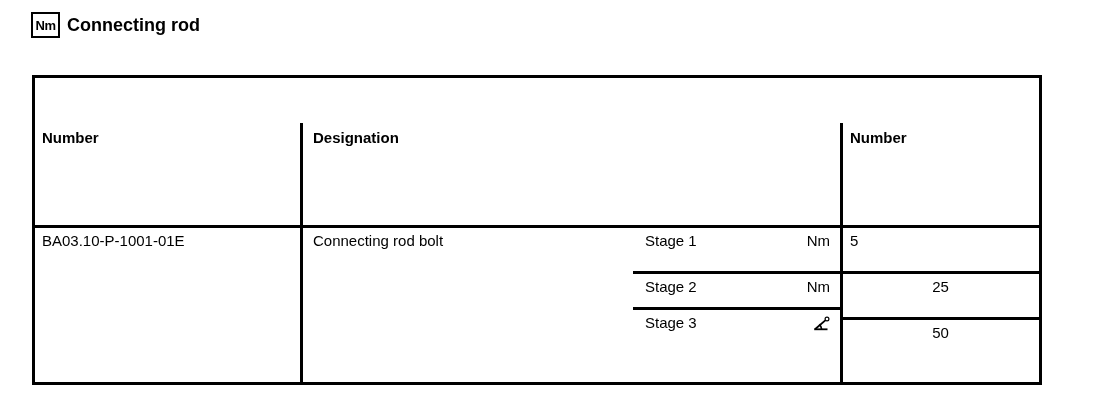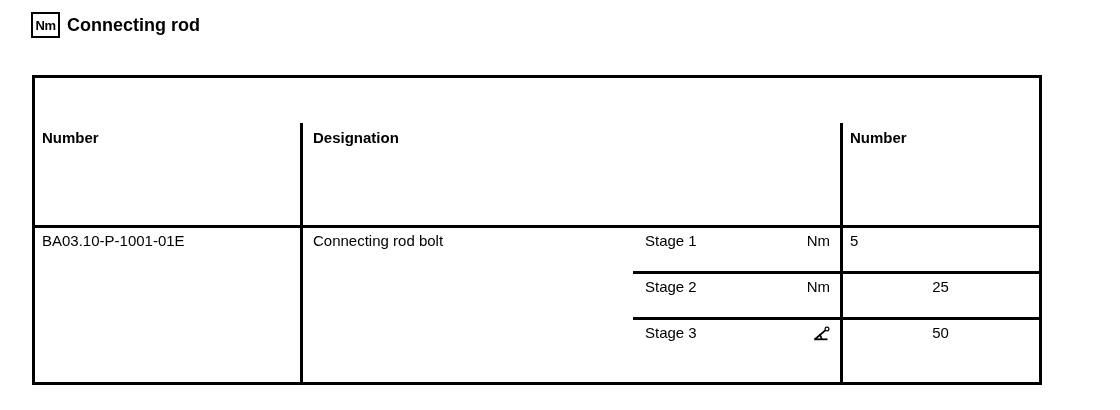--- a/index.html
+++ b/index.html
@@ -40,21 +40,21 @@
   
   .designation-cell { position:relative; }
   .stage-table {
     position:absolute; top:0; right:0; width:207px; height:100%;
     display:flex; flex-direction:column;
   }
   .stage-row {
     height:43px; display:flex; justify-content:space-between;
     padding:4px 10px 9px 12px;
   }
-  .stage-row + .stage-row { border-top:3px solid #000; height:46px; }
+  .stage-row + .stage-row { border-top:3px solid #000; height:36px; }
   .stage-row:last-child { flex:1; }
 
   
   .engine-cell { display:flex; flex-direction:column; padding:0; }
   .sub-row { height:43px; padding:4px 8px 0 7px; }
   .sub-row + .sub-row { border-top:3px solid #000; height:46px;text-align:center; }
   .sub-row:last-child { flex:1; }
 
   .angle-icon { display:inline-block; margin-top:2px; }
 </style>

